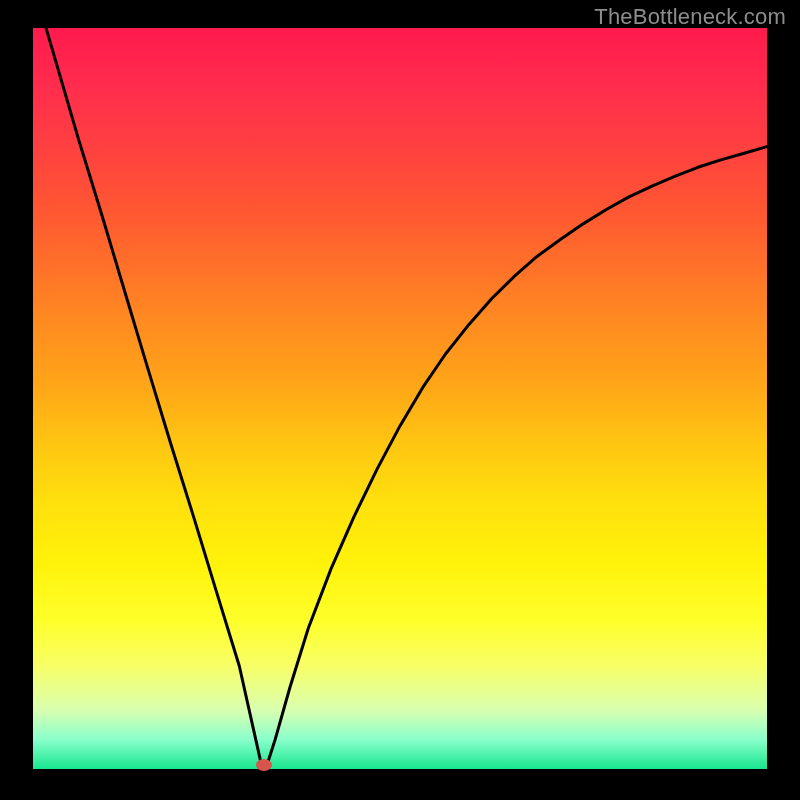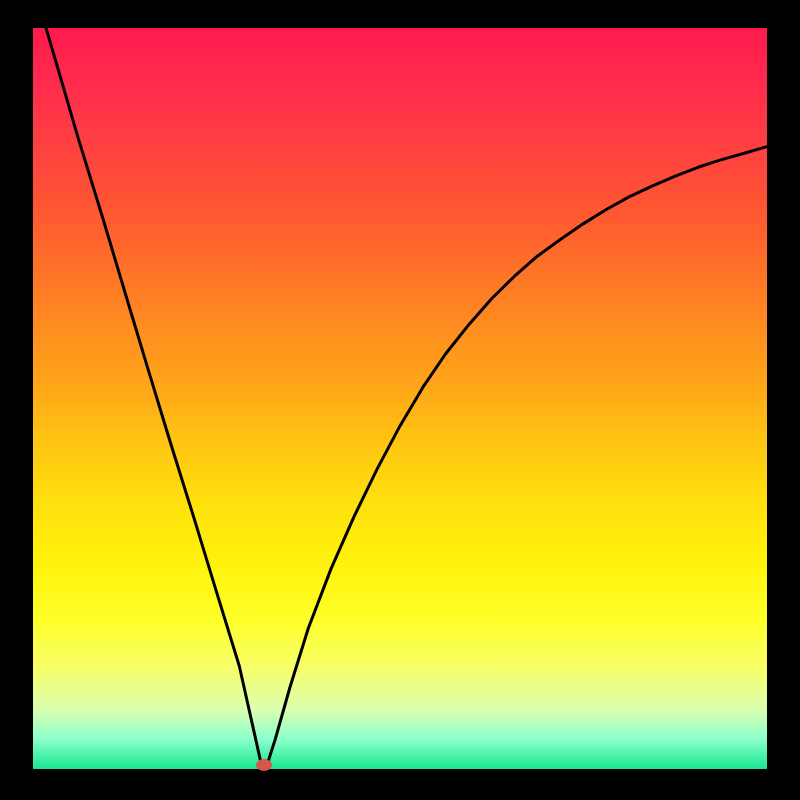--- a/index.html
+++ b/index.html
@@ -70,14 +70,15 @@
 <div class="canvas">
 
   <div class="plot-area" id="plot" style="left: 33px; top: 28px; width: 734px; height: 741px;"></div>
 
   <svg class="curve-layer" id="svg" width="800" height="800">
     <path id="curve-path" fill="none" stroke="#000" stroke-width="3" stroke-linecap="round" stroke-linejoin="round" d="M33.0 -16.5 L55.8 61.3 L78.5 139.2 L102.0 215.5 L124.8 291.8 L147.5 367.4 L170.3 442.2 L193.7 517.1 L216.5 591.9 L239.3 666.0 L262.0 767.5 L265.7 769.0 L275.2 739.4 L289.9 687.5 L308.3 628.2 L331.0 568.9 L353.8 517.1 L377.2 468.9 L400.0 425.9 L422.8 387.4 L445.5 354.0 L469.0 324.4 L491.8 298.5 L514.5 276.2 L537.3 256.2 L560.7 239.2 L583.5 223.6 L606.3 209.5 L629.0 196.9 L652.5 185.8 L675.3 176.2 L698.0 167.3 L720.8 159.9 L744.2 153.2 L767.0 146.6"></path>
   </svg>
 
   <div class="marker" id="marker" style="left: 264.21px; top: 764.554px;"></div>
 
+  <div class="watermark">TheBottleneck.com</div>
 
 </div>
 
 </body></html>

